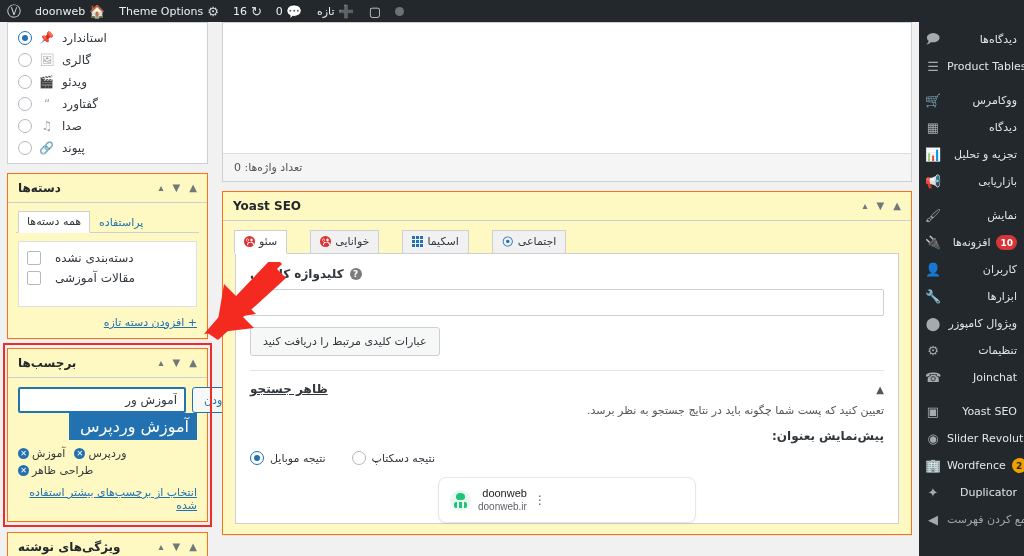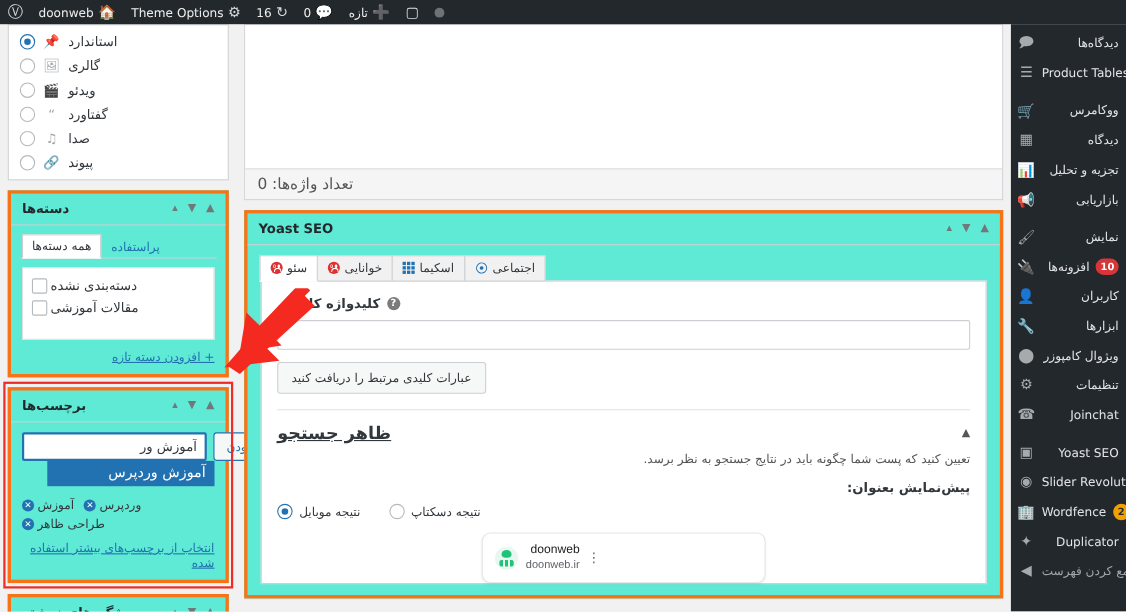--- a/index.html
+++ b/index.html
@@ -90,22 +90,22 @@
     position: absolute; top: 0; left: 0;
     width: 215px; height: 534px;
   }
   
   .col-main {
     position: absolute; top: 0; left: 215px; right: 0;
     height: 534px;
   }
 
   .postbox {
-    background: #5eead4;
-    border: 3px solid #f97316;
+    background: #fef9c3;
+    border: 1px solid #f97316;
     box-shadow: 0 1px 1px rgba(0,0,0,.04);
     margin: 0 7px 9px 7px;
   }
   .postbox-header {
     display: flex; flex-direction: row-reverse;
     align-items: center; justify-content: space-between;
     height: 29px; padding: 0 10px;
     border-bottom: 1px solid #ccd0d4;
   }
   .pb-title { font-size: 12px; font-weight: bold; color: #23282d; }
@@ -154,21 +154,21 @@
     color: #32373c; background: #fff;
     border-color: #ccd0d4; border-bottom: 1px solid #fff;
   }
   .cat-list {
     border: 1px solid #dfdfdf; background: #fff;
     height: 66px; margin-top: 8px; padding: 6px 8px;
     overflow: hidden;
   }
   .cat-row {
     display: flex; flex-direction: row-reverse; align-items: center;
-    gap: 3px; height: 20px; font-size: 12px; color: #32373c;
+    gap: 14px; height: 20px; font-size: 12px; color: #32373c;
   }
   .chk {
     width: 14px; height: 14px; flex: 0 0 14px;
     border: 1px solid #b4b9be; border-radius: 2px; background: #fff;
   }
   .link-blue {
     display: inline-block; margin-top: 9px;
     color: #2271b1; font-size: 11px; text-decoration: underline; cursor: pointer;
   }
 
@@ -190,23 +190,23 @@
     font-family: inherit; text-align: right; outline: none;
     border-radius: 2px;
   }
   .tag-add-btn {
     flex: 0 0 auto; height: 26px; padding: 0 11px;
     border: 1px solid #2271b1; border-radius: 3px;
     background: #f6f7f7; color: #2271b1; font-size: 11px;
     font-family: inherit; cursor: pointer;
   }
   .tag-suggest {
-    position: absolute; top: 26px; right: 0; width: 152px;
+    position: absolute; top: 26px; right: 0; width: 128px;
     background: #2271b1; color: #fff;
-    font-size: 13px; padding: 4px 8px; z-index: 14;
+    font-size: 16px; padding: 4px 8px; z-index: 14;
     text-align: right;
   }
   .tag-chips {
     display: flex; flex-direction: row-reverse; flex-wrap: wrap;
     gap: 4px 9px; margin-top: 34px; align-items: center;
   }
   .chip { display: flex; flex-direction: row-reverse; align-items: center; gap: 3px; font-size: 11px; color: #32373c; }
   .chip-x {
     width: 11px; height: 11px; border-radius: 50%;
     background: #2271b1; color: #fff;
@@ -217,31 +217,31 @@
   
   .editor-shell {
     background: #fff; border: 1px solid #ccd0d4;
     margin: 0 7px 9px 7px; height: 160px; position: relative;
   }
   .editor-canvas { height: 131px; background: #fff; }
   .editor-status {
     position: absolute; bottom: 0; right: 0; left: 0;
     height: 28px; border-top: 1px solid #ddd; background: #f5f5f5;
     display: flex; flex-direction: row-reverse; align-items: center;
-    padding: 0 11px; font-size: 14px; color: #555;
+    padding: 0 11px; font-size: 11px; color: #555;
   }
 
   
   .yoast-body { padding: 0 12px 10px 12px; position: relative; }
   .yoast-tabs {
     display: flex; flex-direction: row-reverse;
     justify-content: flex-start;
     padding-right: 18px; margin-top: 9px;
     align-items: flex-end; height: 24px;
-    position: relative; z-index: 3;
+    position: relative; z-index: 3; gap: 24px;
   }
   .ytab {
     display: flex; flex-direction: row-reverse; align-items: center; gap: 4px;
     font-size: 11px; padding: 3px 9px 4px 9px;
     border: 1px solid #ccd0d4; background: #f1f1f1; color: #32373c;
     margin-left: -1px; cursor: pointer; height: 24px;
   }
   .ytab.active { background: #fff; border-bottom-color: #fff; position: relative; z-index: 4; }
   .dot-red {
     width: 11px; height: 11px; border-radius: 50%;
@@ -292,21 +292,21 @@
     border: 1px solid #ccd0d4; background: #f6f7f7;
     font-family: inherit; font-size: 11px; color: #32373c;
     border-radius: 3px; cursor: pointer;
   }
   .y-section-head {
     display: flex; flex-direction: row-reverse; align-items: center;
     justify-content: space-between;
     padding: 11px 0 0 0; margin-top: 14px;
     border-top: 1px solid #e2e4e7;
   }
-  .y-sec-title { font-size: 16px; font-weight: bold; color: #32373c; text-decoration: underline; text-align: center; }
+  .y-sec-title { font-size: 12px; font-weight: bold; color: #32373c; text-decoration: underline; text-align: center; }
   .y-caret { color: #555; font-size: 10px; cursor: pointer; }
   .y-desc { font-size: 11px; color: #555; margin: 8px 0 12px 0; }
   .y-sub { font-size: 12px; font-weight: bold; color: #32373c; margin-bottom: 8px; }
   .y-radio-row {
     display: flex; flex-direction: row-reverse; align-items: center; gap: 6px;
     font-size: 11px; color: #32373c;
   }
   .y-radio-row .gap { width: 14px; }
   .snippet-card {
     margin: 12px auto 0 auto; width: 258px;

